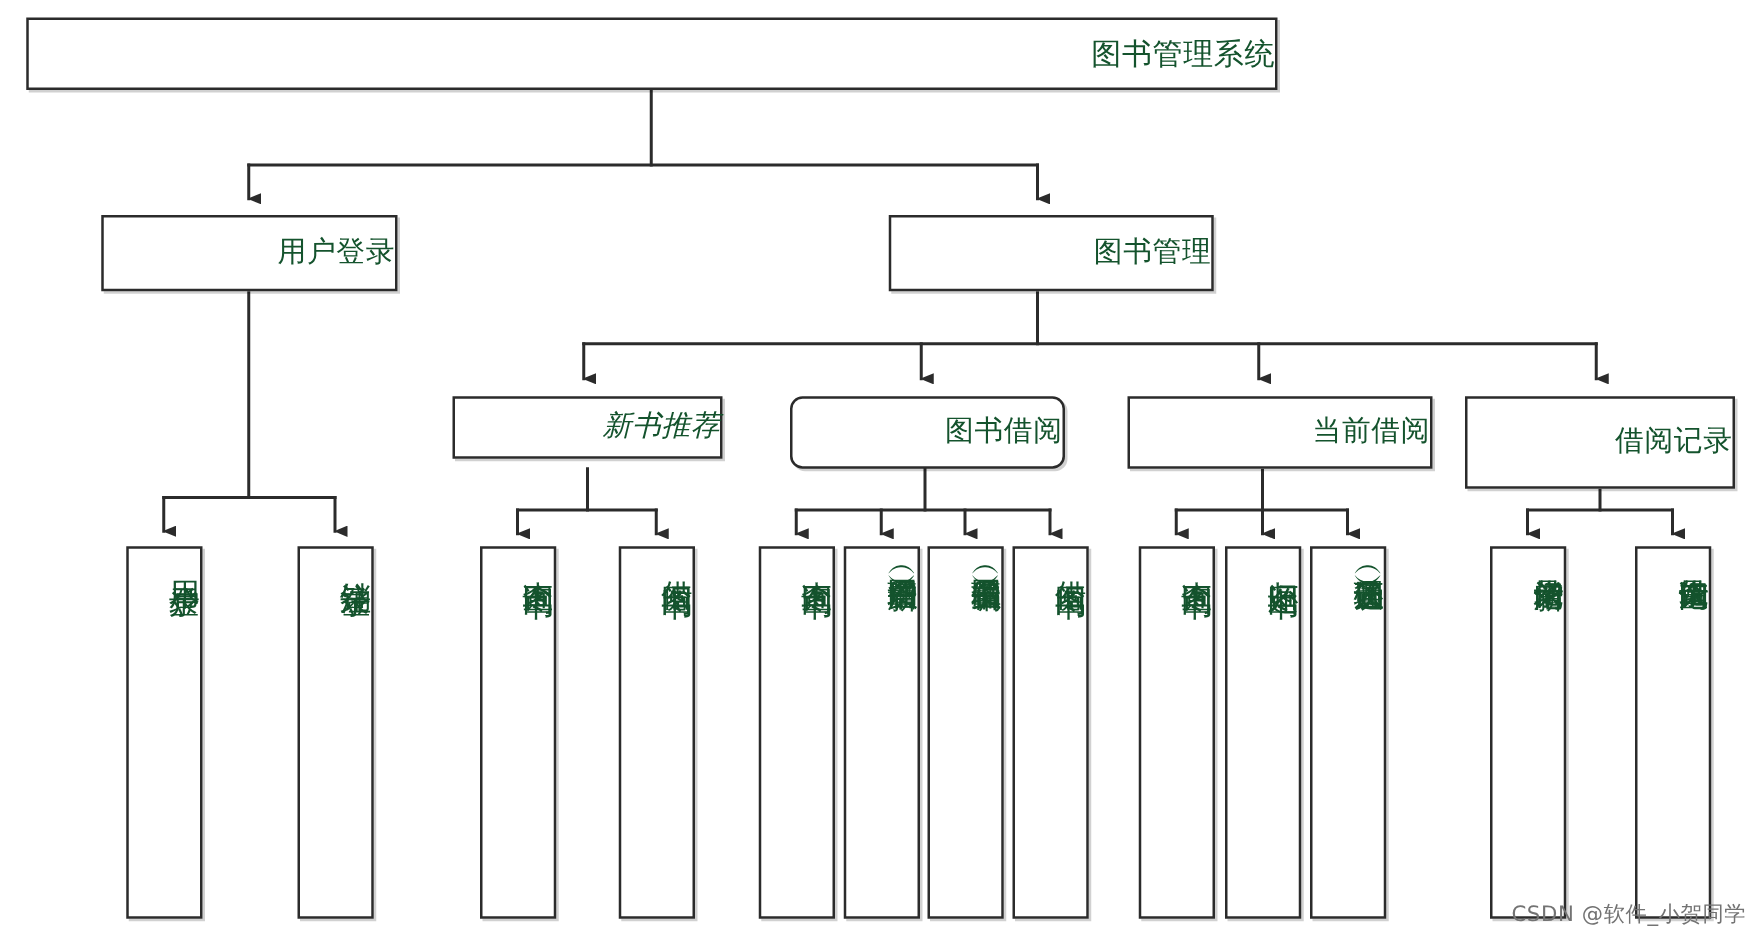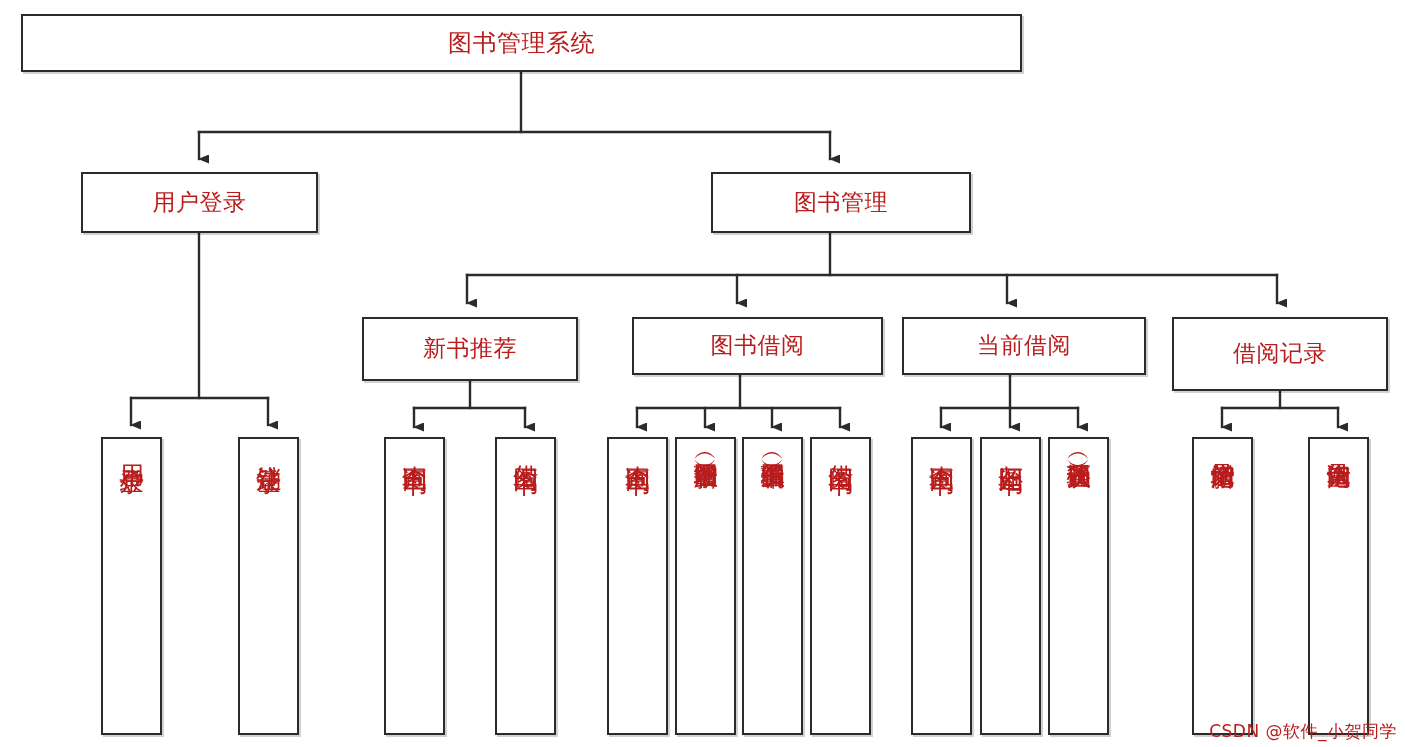--- a/index.html
+++ b/index.html
@@ -27,22 +27,22 @@
     pointer-events: none;
   }
   .node {
     position: absolute;
     box-sizing: border-box;
     background: #ffffff;
     border: 2px solid #2b2b2b;
     box-shadow: 2px 2px 0 rgba(0,0,0,0.18);
     display: flex;
     align-items: center;
-    justify-content: center;
-    color: #b91c1c;
+    justify-content: flex-end;
+    color: #14532d;
   }
   .node-label {
     display: block;
     text-align: center;
     line-height: 1.18;
     letter-spacing: 0.5px;
     white-space: nowrap;
   }
   
   .node.horiz .node-label {
@@ -70,21 +70,21 @@
     letter-spacing: 0px;
   }
   .node.leaf.mid-text .node-label {
     font-size: 25px;
   }
   #watermark {
     position: absolute;
     right: 8px;
     bottom: 4px;
     font-size: 17px;
-    color: #b91c1c;
+    color: #737373;
     letter-spacing: 0.5px;
     white-space: nowrap;
   }
 </style>
 </head>
 <body>
 
 <div id="diagram-root">
 
   <svg id="edge-layer" viewBox="0 0 1405 747">
@@ -143,24 +143,24 @@
     <span class="node-label">图书管理系统</span>
   </div>
 
   <div class="node horiz" style="left:81px; top:172px; width:237px; height:61px;">
     <span class="node-label">用户登录</span>
   </div>
   <div class="node horiz" style="left:711px; top:172px; width:260px; height:61px;">
     <span class="node-label">图书管理</span>
   </div>
 
-  <div class="node horiz" style="left:362px; top:317px; width:216px; height:64px;">
+  <div class="node horiz" style="left:362px; top:317px; width:216px; height:50px;font-style:italic;">
     <span class="node-label">新书推荐</span>
   </div>
-  <div class="node horiz" style="left:632px; top:317px; width:251px; height:58px;">
+  <div class="node horiz" style="left:632px; top:317px; width:220px; height:58px;border-radius:10px;">
     <span class="node-label">图书借阅</span>
   </div>
   <div class="node horiz" style="left:902px; top:317px; width:244px; height:58px;">
     <span class="node-label">当前借阅</span>
   </div>
   <div class="node horiz" style="left:1172px; top:317px; width:216px; height:74px;">
     <span class="node-label">借阅记录</span>
   </div>
 
   <div class="node leaf mid-text" style="left:101px; top:437px; width:61px; height:298px;">

